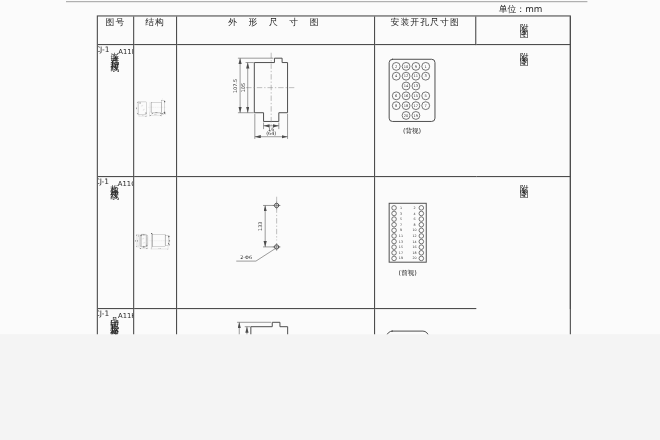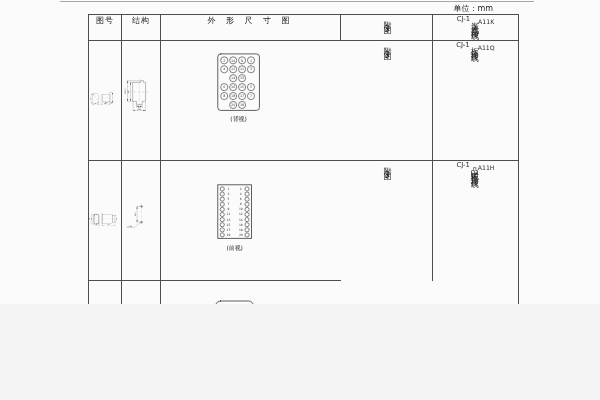--- a/index.html
+++ b/index.html
@@ -42,20 +42,23 @@
   <div class="tbl">
 
     <div class="cell hd">
         <span>图号</span>
       </div>
     <div class="cell hd">
         <span>结构</span>
       </div>
     <div class="cell hd hd-outline">
         <span>外 形 尺 寸 图</span>
+      </div>
+    <div class="cell hd">
+        <span>安装开孔尺寸图</span>
       </div>
 
     <div class="cell">
       <span class="vtext fig">附图3</span>
     </div>
     <div class="cell structcell">
       <span class="model">CJ-1</span>
       <span class="vtext stype">嵌入式后接线</span>
       <span class="code">A11K</span>
     </div>

